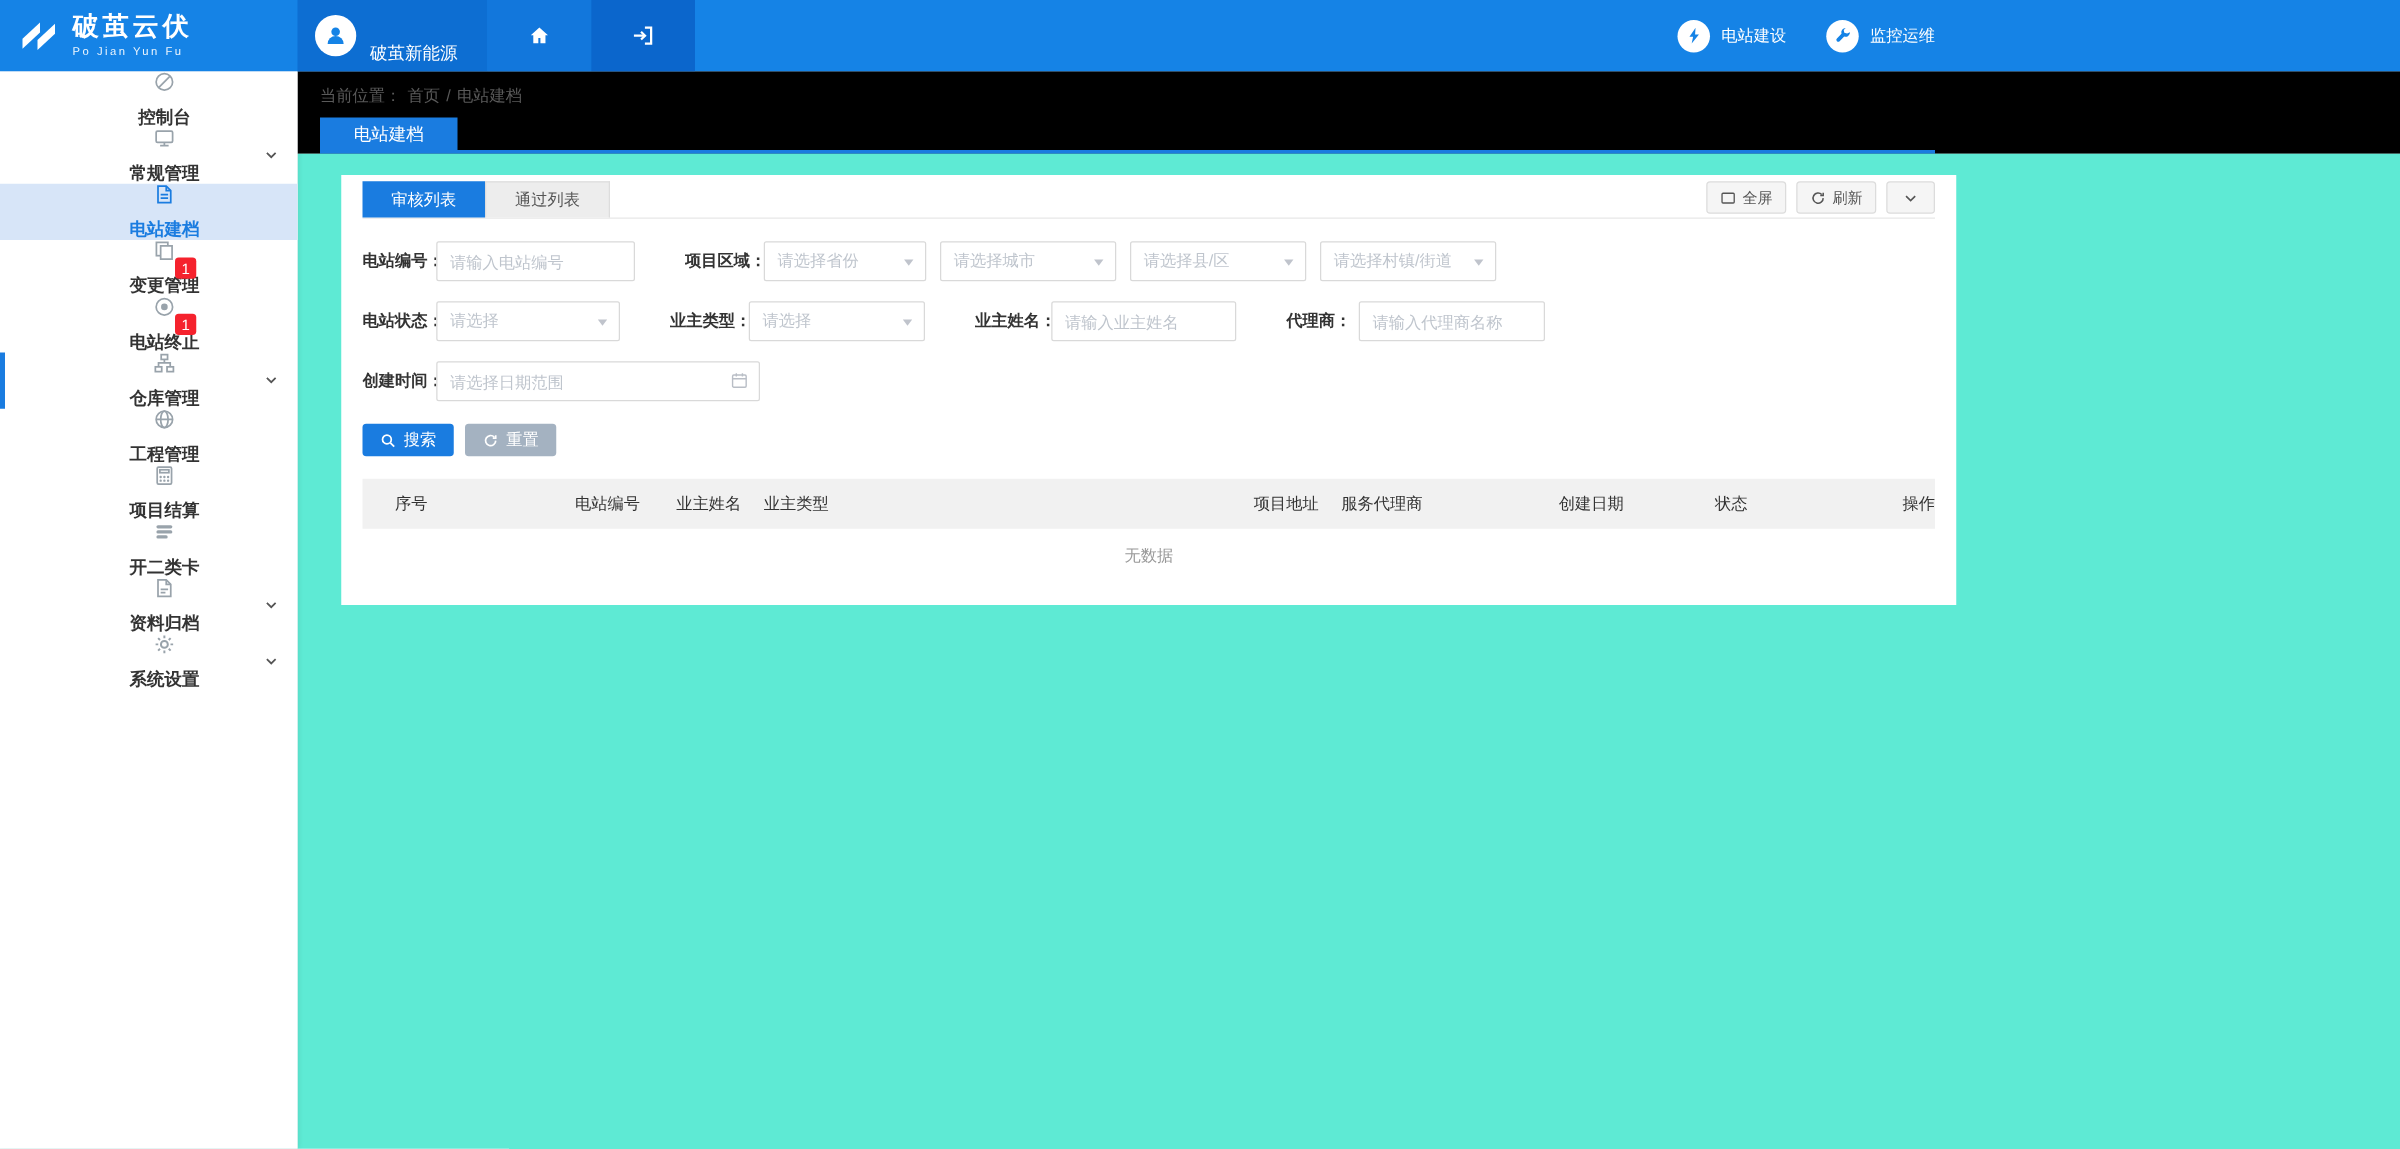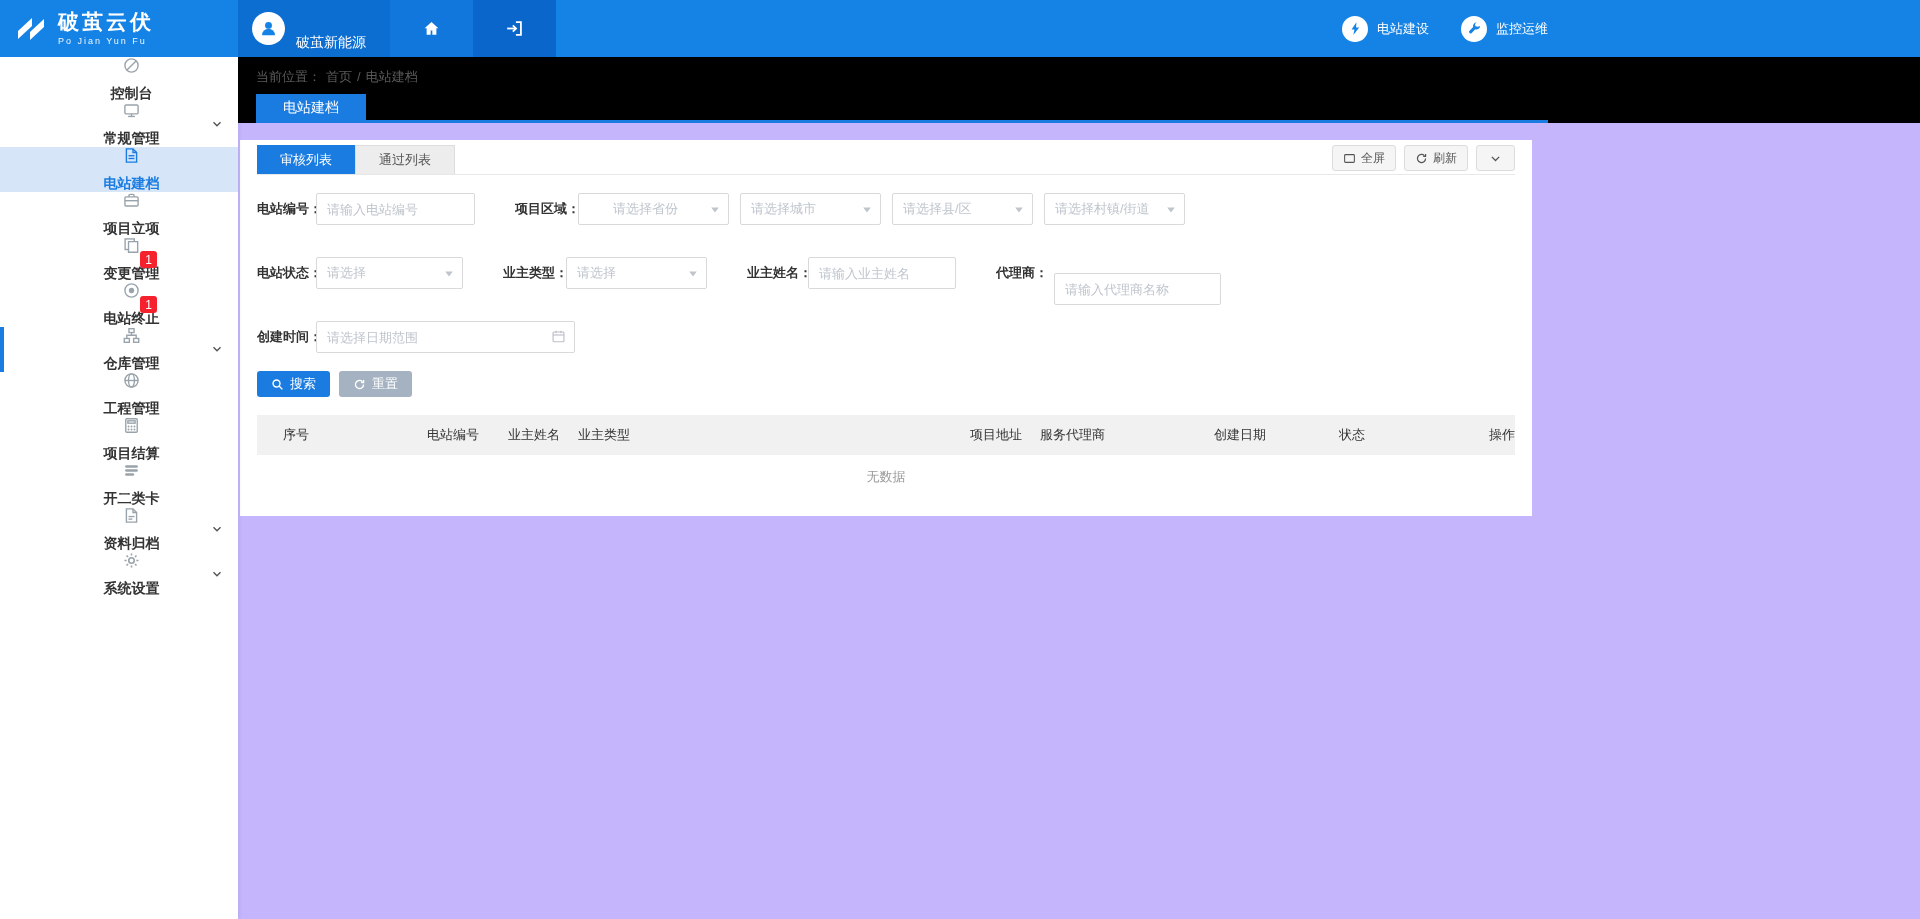--- a/index.html
+++ b/index.html
@@ -35,21 +35,21 @@
   .chev { position:absolute; right:14px; top:15px; color:#555; display:flex; }
 
   
   .main { position:absolute; top:57px; left:238px; width:1682px; height:862px; }
   .topbar { background:#000000; padding:0 18px; }
   .breadcrumb { padding-top:12px; font-size:13px; color:#5a5a5a; line-height:16px; display:flex; gap:5px; }
   .breadcrumb .bc-link { cursor:pointer; }
   .page-tab-row { margin-top:9px; width:1292px; border-bottom:3px solid #1a7ce0; line-height:0; }
   .page-tab { display:inline-block; background:#1a7ce0; color:#fff; font-size:14px; line-height:16px; padding:5px 27px; }
 
-  .content { background:#c4b5fd; padding:17px 2px; height:796px; }
+  .content { background:#5eead4; padding:17px 35px; height:796px; }
   .card { width:1292px; background:#fff; padding:5px 17px 17px; }
 
   .card-top { display:flex; align-items:flex-end; border-bottom:1px solid #e8e8e8; }
   .tab { height:29px; line-height:29px; padding:0 23px; font-size:13px; cursor:pointer; }
   .tab.active { background:#1a7ce0; color:#fff; }
   .tab.inactive { background:#ededed; color:#555; border:1px solid #dddddd; border-bottom:none; line-height:27px; }
   .card-top-right { margin-left:auto; display:flex; gap:8px; align-items:center; margin-bottom:3px; }
   .tool-btn { height:26px; display:flex; align-items:center; gap:5px; padding:0 10px; background:#f5f5f5; border:1px solid #dcdcdc; border-radius:3px; font-size:12px; color:#555; cursor:pointer; }
 
   .f-row { display:flex; align-items:center; margin-top:16px; }
@@ -181,30 +181,20 @@
       <svg viewBox="0 0 16 16" fill="none" stroke="currentColor" stroke-width="1.3">
         <path d="M3.2 1.8h6.2l3.4 3.4v9H3.2z"></path>
           <path d="M9.4 1.8v3.4h3.4"></path>
         <line x1="5.2" y1="8.2" x2="10.8" y2="8.2"></line>
           <line x1="5.2" y1="10.8" x2="10.8" y2="10.8"></line>
       </svg>
     </span>
     <span>电站建档</span>
   </div>
 
-  <div class="side-item">
-    <span class="s-icon">
-      <svg viewBox="0 0 16 16" fill="none" stroke="currentColor" stroke-width="1.3">
-        <rect x="1.8" y="4.6" width="12.4" height="8.6" rx="1"></rect>
-        <path d="M5.6 4.6V3.2a1 1 0 0 1 1-1h2.8a1 1 0 0 1 1 1v1.4"></path>
-        <line x1="1.8" y1="8.2" x2="14.2" y2="8.2"></line>
-      </svg>
-    </span>
-    <span>项目立项</span>
-  </div>
 
   <div class="side-item">
     <span class="s-icon">
       <svg viewBox="0 0 16 16" fill="none" stroke="currentColor" stroke-width="1.3">
         <rect x="2" y="1.8" width="8.6" height="10"></rect>
           <path d="M5.2 4.4h8.6v10H5.2z" fill="#ffffff" stroke="currentColor"></path>
       </svg>
     </span>
     <span>变更管理</span>
     <span class="badge">1</span>
@@ -348,21 +338,21 @@
                 </svg>
             </span>
           </div>
         </div>
       </div>
 
       <div class="f-row first">
         <span class="f-label w-l1">电站编号：</span>
         <input class="f-input" style="width: 159px;" placeholder="请输入电站编号">
         <span class="f-label w-l2 ml40">项目区域：</span>
-        <div class="sel" style="width:151px;justify-content:center;">
+        <div class="sel" style="width:130px;">
           <span>请选择省份</span>
           <span class="caret">
               <svg width="10" height="8" viewBox="0 0 16 12">
                 <polygon points="2,2 14,2 8,10" fill="#c0c4cc"></polygon>
               </svg>
             </span>
         </div>
         <div class="sel" style="width:141px;">
           <span>请选择城市</span>
           <span class="caret">
@@ -404,21 +394,21 @@
           <span>请选择</span>
           <span class="caret">
               <svg width="10" height="8" viewBox="0 0 16 12">
                 <polygon points="2,2 14,2 8,10" fill="#c0c4cc"></polygon>
               </svg>
             </span>
         </div>
         <span class="f-label w-l3 ml40">业主姓名：</span>
         <input class="f-input" style="width: 148px;" placeholder="请输入业主姓名">
         <span class="f-label w-l4 ml40">代理商：</span>
-        <input class="f-input" style="width: 167px; margin-top: 32px;" placeholder="请输入代理商名称">
+        <input class="f-input" style="width: 149px;" placeholder="请输入代理商名称">
       </div>
 
       <div class="f-row">
         <span class="f-label w-l1">创建时间：</span>
         <div class="date-wrap">
           <input class="f-input" style="width: 259px; padding-right: 30px;" placeholder="请选择日期范围">
           <span class="cal">
             <svg width="15" height="15" viewBox="0 0 16 16" fill="none" stroke="#b9bec6" stroke-width="1.2">
               <rect x="2.2" y="3.2" width="11.6" height="10.4" rx="1"></rect>
               <line x1="2.2" y1="6.4" x2="13.8" y2="6.4"></line>

